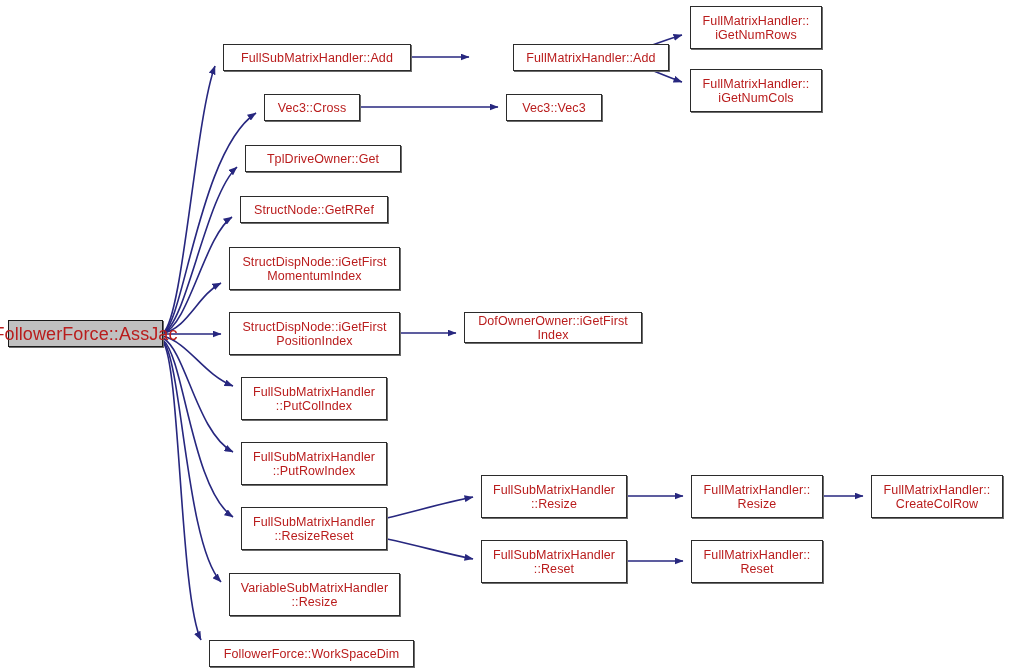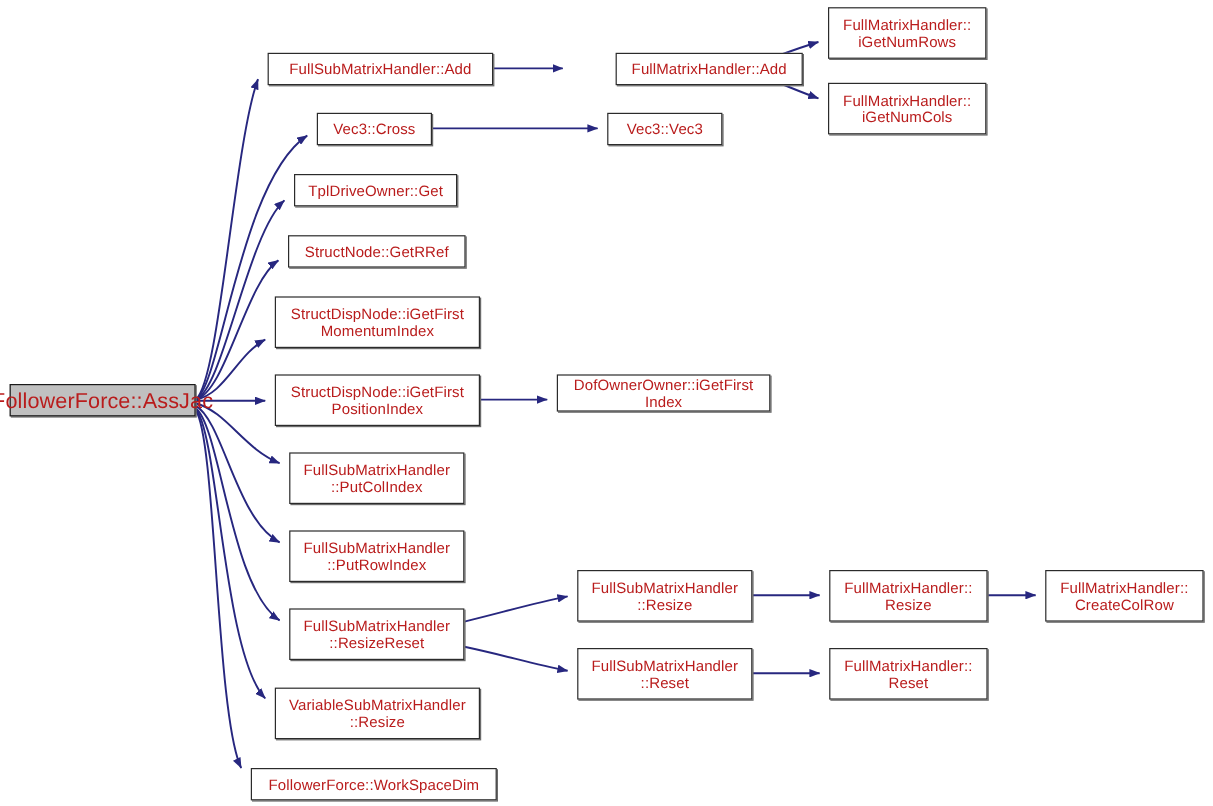--- a/index.html
+++ b/index.html
@@ -97,21 +97,21 @@
   <div id="node-layer">
       <div class="node root" style="left: 8px; top: 320px; width: 155px; height: 27px;"><span class="node-label">FollowerForce::AssJac</span></div>
       <div class="node" style="left: 223px; top: 44px; width: 188px; height: 27px;"><span class="node-label">FullSubMatrixHandler::Add</span></div>
       <div class="node" style="left: 477px; top: 44px; width: 156px; height: 27px; margin-left: 36px;"><span class="node-label">FullMatrixHandler::Add</span></div>
       <div class="node" style="left: 690px; top: 6px; width: 132px; height: 43px;"><span class="node-label">FullMatrixHandler::
 iGetNumRows</span></div>
       <div class="node" style="left: 690px; top: 69px; width: 132px; height: 43px;"><span class="node-label">FullMatrixHandler::
 iGetNumCols</span></div>
       <div class="node" style="left: 264px; top: 94px; width: 96px; height: 27px;"><span class="node-label">Vec3::Cross</span></div>
       <div class="node" style="left: 506px; top: 94px; width: 96px; height: 27px;"><span class="node-label">Vec3::Vec3</span></div>
-      <div class="node" style="left: 245px; top: 145px; width: 136px; height: 27px;"><span class="node-label">TplDriveOwner::Get</span></div>
+      <div class="node" style="left: 245px; top: 145px; width: 156px; height: 27px;"><span class="node-label">TplDriveOwner::Get</span></div>
       <div class="node" style="left: 240px; top: 196px; width: 148px; height: 27px; align-items: center;"><span class="node-label">StructNode::GetRRef</span></div>
       <div class="node" style="left: 229px; top: 247px; width: 171px; height: 43px;"><span class="node-label">StructDispNode::iGetFirst
 MomentumIndex</span></div>
       <div class="node" style="left: 229px; top: 312px; width: 171px; height: 43px;"><span class="node-label">StructDispNode::iGetFirst
 PositionIndex</span></div>
       <div class="node" style="left: 464px; top: 312px; width: 178px; height: 31px;"><span class="node-label">DofOwnerOwner::iGetFirst
 Index</span></div>
       <div class="node" style="left: 241px; top: 377px; width: 146px; height: 43px;"><span class="node-label">FullSubMatrixHandler
 ::PutColIndex</span></div>
       <div class="node" style="left: 241px; top: 442px; width: 146px; height: 43px;"><span class="node-label">FullSubMatrixHandler

